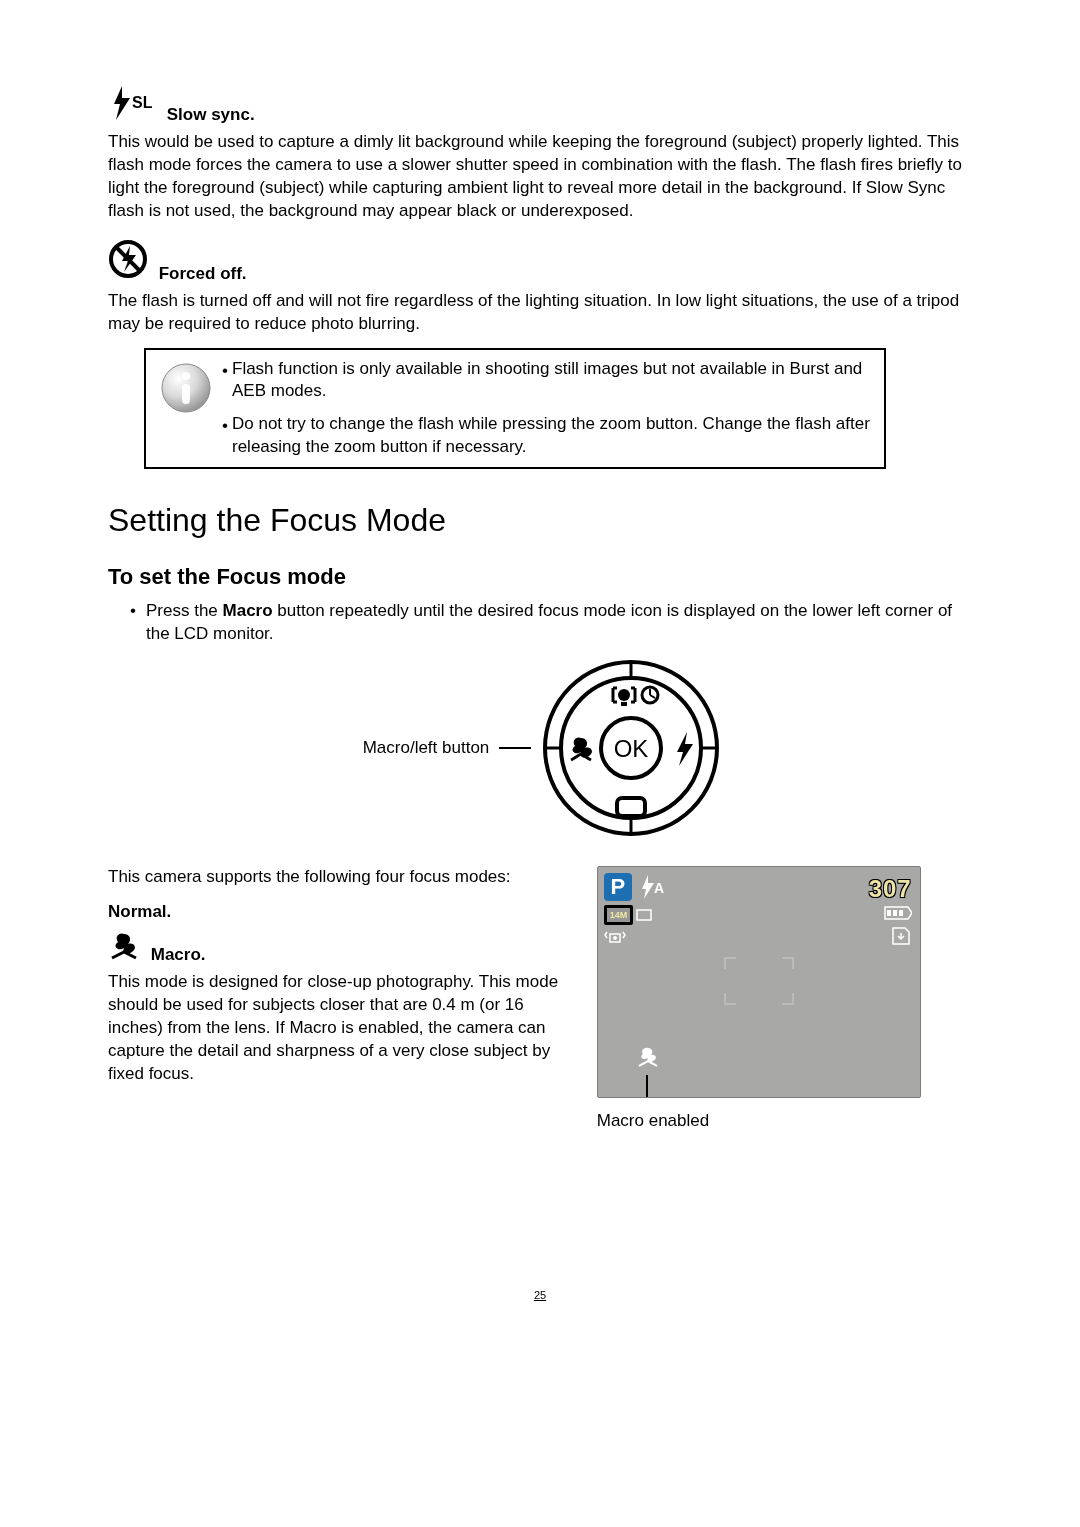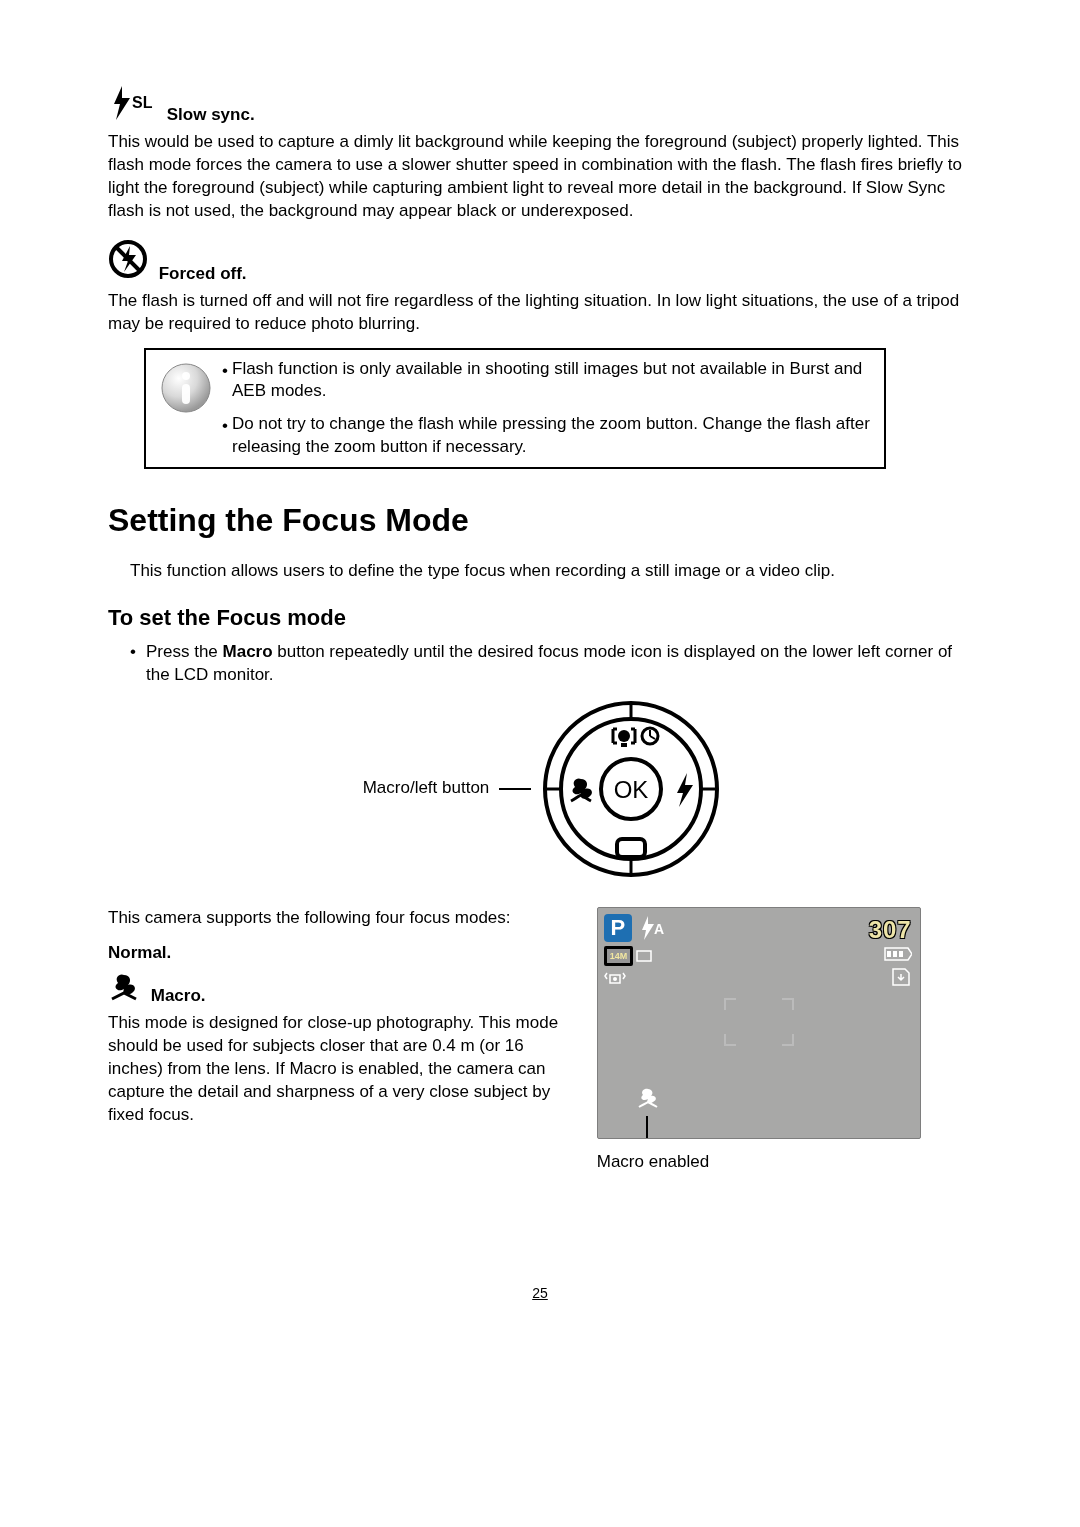--- a/index.html
+++ b/index.html
@@ -61,21 +61,21 @@
   }
   .notice-bullet:last-child { margin-bottom: 0; }
   .notice-bullet .dot {
     width: 10px;
     flex: 0 0 10px;
     padding-top: 2px;
   }
   .notice-bullet .txt { flex: 1; }
 
   h1.section-heading {
-    font-weight: 700;
+    font-weight: 400;
     font-size: 32px;
     margin: 30px 0 18px 0;
     font-family: Arial, sans-serif;
   }
 
   h2.sub-heading {
     font-weight: 900;
     font-size: 22px;
     margin: 20px 0 8px 0;
     font-family: Arial, sans-serif;
@@ -207,21 +207,21 @@
   .lcd-caption {
     margin-top: 12px;
     font-size: 17px;
   }
 
   .page-number {
     position: absolute;
     bottom: 224px;
     left: 0; right: 0;
     text-align: center;
-    font-size: 14px;
+    font-size: 11px;
     text-decoration: underline;
   }
 
   
   .res-frame {
     border: 3px solid #000000;
     padding: 1px 3px;
     border-radius: 2px;
     font-size: 9px;
     display: inline-block;
@@ -285,21 +285,20 @@
       </div>
       <div class="notice-bullet">
         <div class="dot">•</div>
         <div class="txt">Do not try to change the flash while pressing the zoom button. Change the flash after releasing the zoom button if necessary.</div>
       </div>
     </div>
   </div>
 
   <h1 class="section-heading">Setting the Focus Mode</h1>
 
-  <div class="indent">This function allows users to define the type focus when recording a still image or a video clip.</div>
 
   <h2 class="sub-heading indent" style="padding-left:0">To set the Focus mode</h2>
 
   <div class="indent">
     <div class="bullet-row">
       <div class="marker">•</div>
       <div class="txt">
         <span>Press the </span><b>Macro</b><span> button repeatedly until the desired focus mode icon is displayed on the lower left corner of the LCD monitor.</span>
       </div>
     </div>

